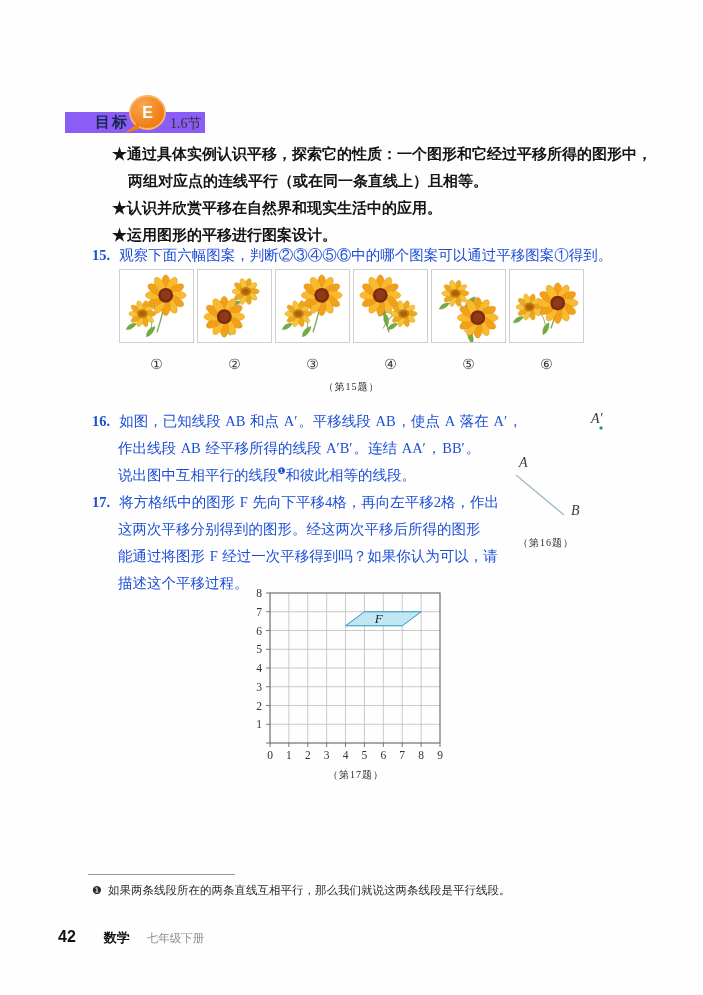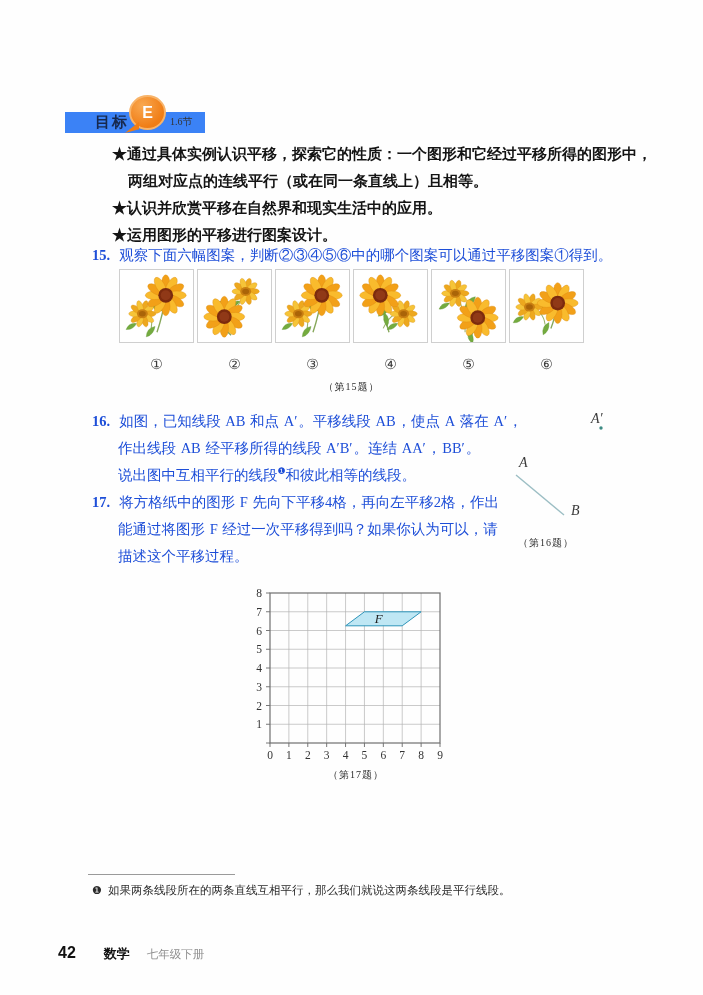--- a/index.html
+++ b/index.html
@@ -1,28 +1,28 @@
 <!DOCTYPE html>
 <html><head>
 <meta charset="utf-8">
 <style>
   html,body{margin:0;padding:0;background:#e9e9e9;}
   .page{position:relative;width:703px;height:995px;background:#fefefe;margin:0 auto;overflow:hidden;
         font-family:"Liberation Serif",serif;color:#1c1c1c;}
   
-  .tagbar{position:absolute;left:65px;top:112px;width:140px;height:21px;background:#3b82f6;text-decoration:underline;}
+  .tagbar{position:absolute;left:65px;top:112px;width:140px;height:21px;background:#8b5cf6;text-decoration:underline;}
   .tagtext{position:absolute;left:30px;top:1px;font-family:"Liberation Sans",sans-serif;
            font-weight:bold;font-size:15px;color:#17294e;letter-spacing:2px;}
   .bubble{position:absolute;left:129px;top:95px;width:33px;height:31px;border-radius:50%;
           background:radial-gradient(circle at 35% 28%, #f9a850, #f07d15 70%);
           border:2px solid #f8b46a;display:flex;align-items:center;justify-content:center;
           color:#fff;font-family:"Liberation Sans",sans-serif;font-weight:bold;font-size:16px;z-index:2;}
   .bubble::after{content:"";position:absolute;left:-6px;bottom:-5px;width:14px;height:11px;
           background:#f07d15;clip-path:polygon(100% 0,100% 65%,0 100%);}
-  .sectlabel{position:absolute;left:170px;top:115px;font-size:10px;color:#333;}
+  .sectlabel{position:absolute;left:170px;top:115px;font-size:14px;color:#333;}
   
   .objectives{position:absolute;left:92px;top:140px;width:575px;
               font-family:"Liberation Sans",sans-serif;font-weight:600;font-size:15px;color:#141414;}
   .objectives .oline{line-height:27px;white-space:nowrap;margin-left:20px;}
   .objectives .indent{padding-left:16px;}
   
   .pline{white-space:nowrap;font-size:14.5px;color:#1d4ed8;line-height:27px;}
   .pnum{font-weight:bold;padding-right:9px;}
   .pbody{position:absolute;width:560px;}
   .pbody .cont{padding-left:26px;}
@@ -41,21 +41,21 @@
   
   .gt{font-size:11.5px;fill:#333;font-family:"Liberation Serif",serif;}
   .gl{font-size:13px;fill:#222;font-family:"Liberation Serif",serif;}
   
   .fn-divider{position:absolute;left:88px;top:874px;width:147px;height:1px;background:#9a9a9a;}
   .footnote{position:absolute;left:92px;top:883px;font-size:11.5px;color:#2a2a2a;white-space:nowrap;}
   .footnote .mark{font-size:11px;padding-right:6px;}
   
   .footer{position:absolute;left:58px;top:928px;display:flex;align-items:baseline;
           font-family:"Liberation Sans",sans-serif;}
-  .footer .pgnum{font-size:16px;font-weight:bold;color:#111;margin-top:16px;}
+  .footer .pgnum{font-size:16px;font-weight:bold;color:#111;}
   .footer .subject{font-size:13px;font-weight:bold;color:#111;margin-left:28px;}
   .footer .book{font-size:11.5px;color:#8d8d8d;margin-left:17px;}
 </style>
 </head>
 <body>
 
 <div class="page">
 
   <div class="tagbar">
     <div class="tagtext">目标</div>
@@ -150,20 +150,21 @@
       <line x1="8" y1="72" x2="56" y2="112" stroke="#9cbec4" stroke-width="1.4"></line>
       <circle cx="93" cy="25" r="1.7" fill="#3d8b83"></circle>
       <text class="figtext" x="83" y="20">A′</text>
       <text class="figtext" x="11" y="64">A</text>
       <text class="figtext" x="63" y="112">B</text>
     </svg>
   <div class="caption" style="left:518px;top:536px;">（第16题）</div>
 
   <div class="pbody" style="left:92px;top:489px;">
     <div class="pline first"><span class="pnum">17.</span><span><span>将方格纸中的图形 </span><span class="var">F</span><span> 先向下平移4格，再向左平移2格，作出</span></span></div>
+    <div class="pline cont"><span>这两次平移分别得到的图形。经这两次平移后所得的图形</span></div>
     <div class="pline cont"><span>能通过将图形 </span><span class="var">F</span><span> 经过一次平移得到吗？如果你认为可以，请</span></div>
     <div class="pline cont"><span>描述这个平移过程。</span></div>
   </div>
 
   <svg id="grid17" style="position:absolute;left:248px;top:586px;" width="216" height="182" viewBox="0 0 216 182">
       <line x1="40.888888888888886" y1="7" x2="40.888888888888886" y2="157" stroke="#b3b3b3" stroke-width="0.7"></line>
       <line x1="59.77777777777778" y1="7" x2="59.77777777777778" y2="157" stroke="#b3b3b3" stroke-width="0.7"></line>
       <line x1="78.66666666666667" y1="7" x2="78.66666666666667" y2="157" stroke="#b3b3b3" stroke-width="0.7"></line>
       <line x1="97.55555555555556" y1="7" x2="97.55555555555556" y2="157" stroke="#b3b3b3" stroke-width="0.7"></line>
       <line x1="116.44444444444444" y1="7" x2="116.44444444444444" y2="157" stroke="#b3b3b3" stroke-width="0.7"></line>

